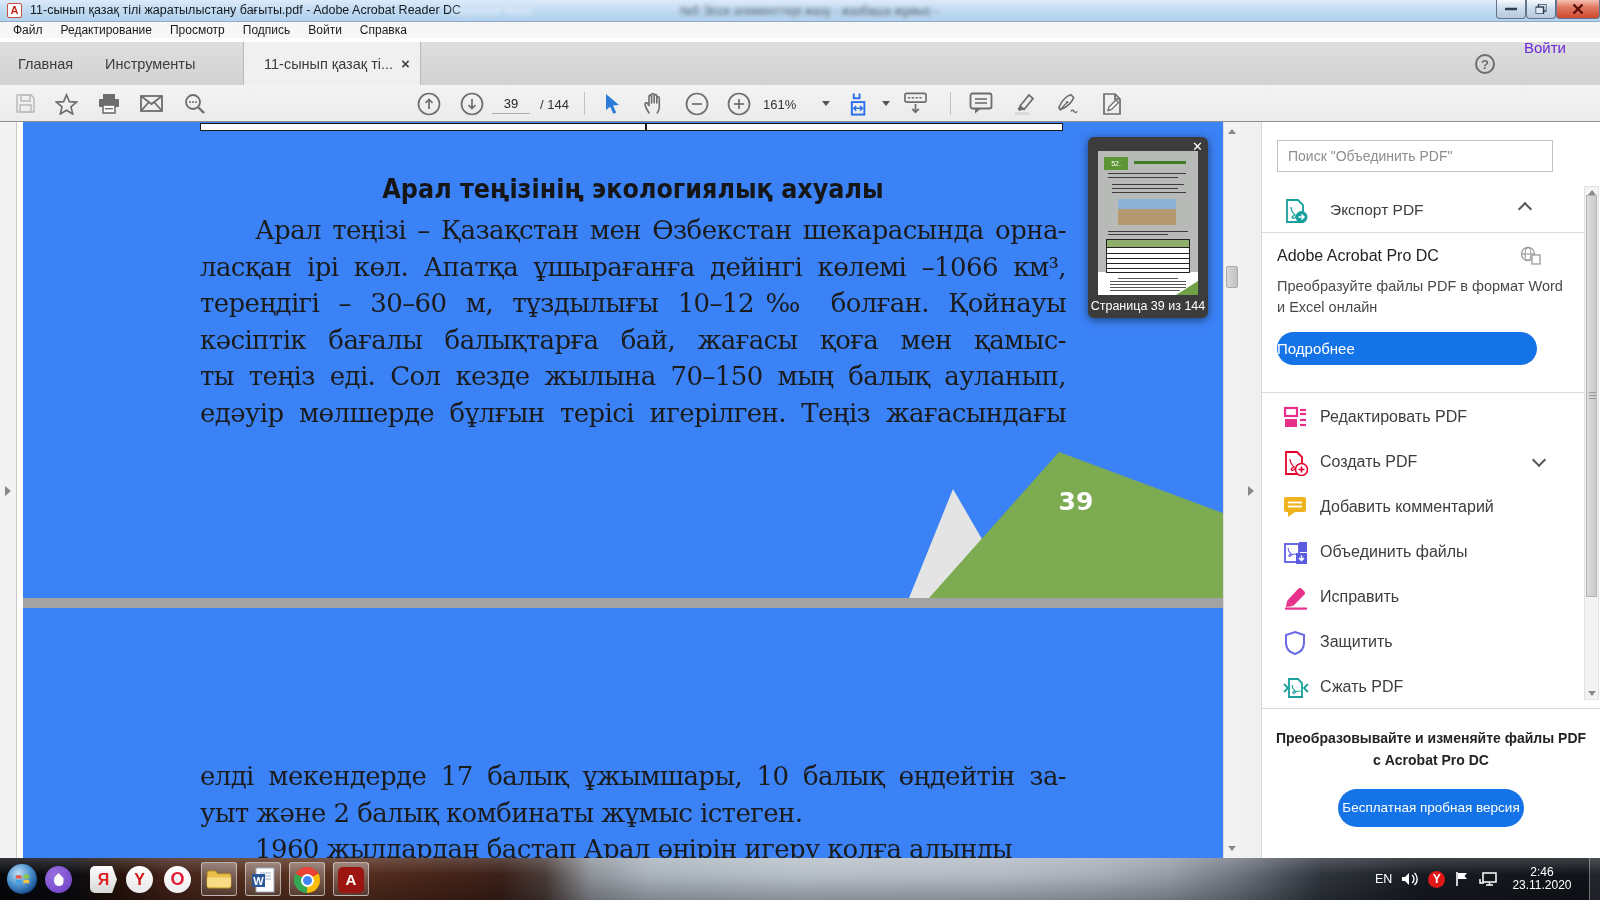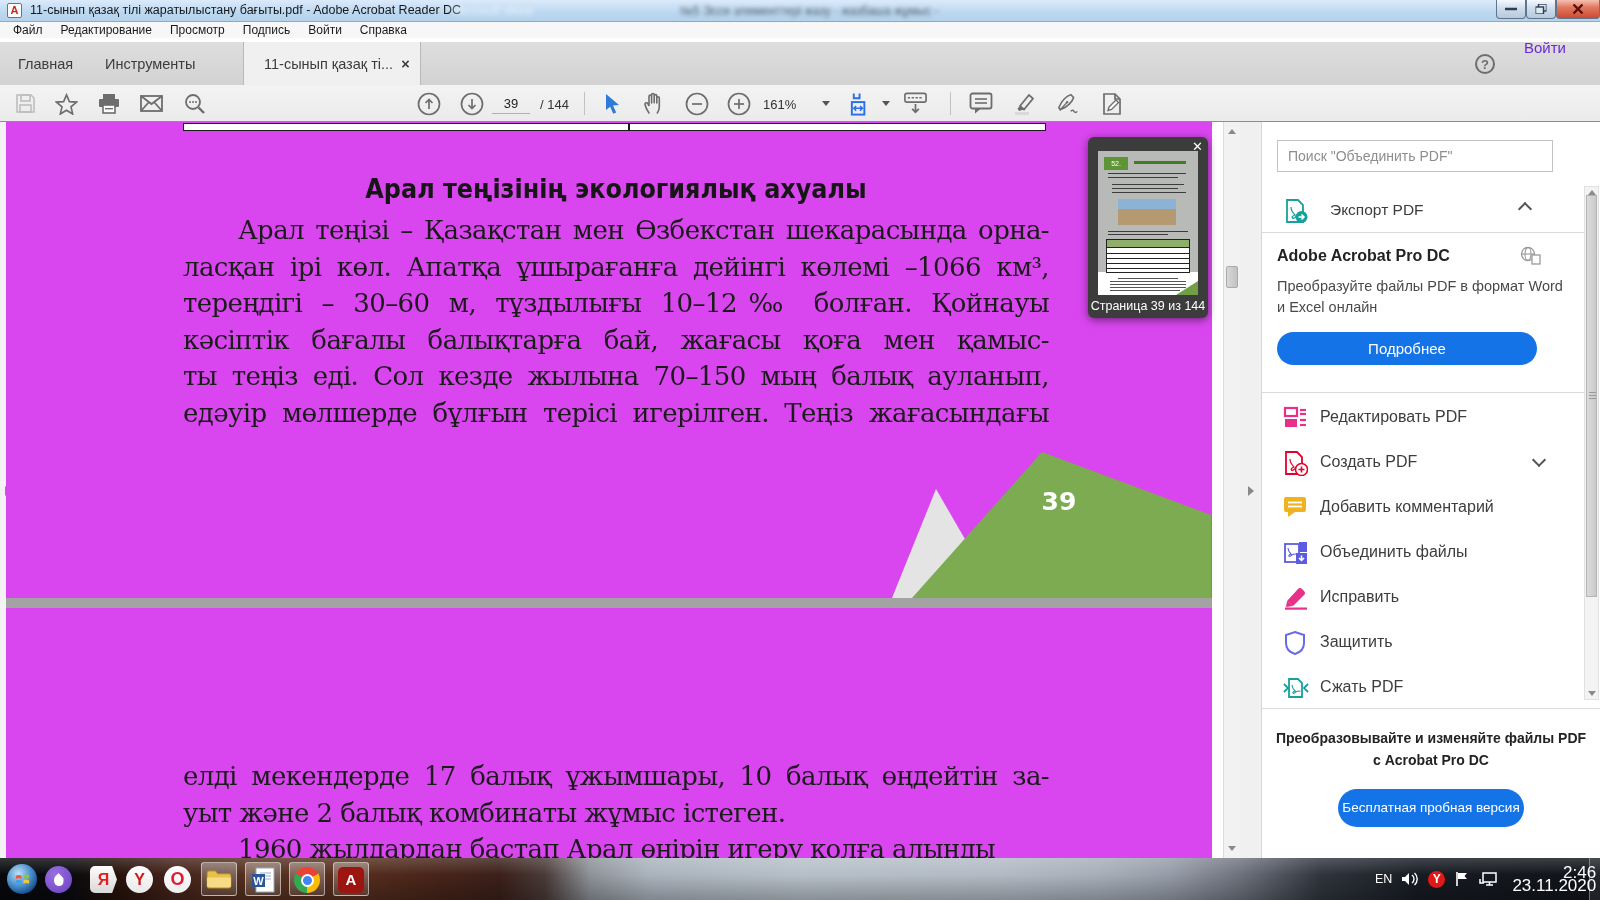--- a/index.html
+++ b/index.html
@@ -36,21 +36,21 @@
 .ti{top:6px;width:25px;height:25px;display:flex;align-items:center;justify-content:center}
 .tsep{top:7px;width:1px;height:23px;background:#c2c2c2}
 #page-input{left:492px;top:9px;width:38px;height:20px;border:none;border-bottom:1px solid #b0b0b0;background:transparent;text-align:center;font-size:13px;color:#222;font-family:"Liberation Sans",sans-serif}
 #page-total{left:540px;top:12px;font-size:13px;color:#333}
 #zoom-level{left:763px;top:12px;font-size:13px;color:#333}
 .caret{width:0;height:0;border-left:4px solid transparent;border-right:4px solid transparent;border-top:5px solid #555}
 
 #content{top:122px;left:0;width:1600px;height:736px;background:#fff}
 #left-strip{left:0;top:0;width:17px;height:736px;background:#f3f3f3;border-right:1px solid #ccc}
 #left-expand{left:5px;top:364px;width:0;height:0;border-top:5px solid transparent;border-bottom:5px solid transparent;border-left:6px solid #888}
-#docarea{left:6px;top:0;width:1206px;height:736px;background:#d946ef;overflow:hidden}
+#docarea{left:23px;top:0;width:1206px;height:736px;background:#3b82f6;overflow:hidden}
 
 #tablebit{left:177px;top:1px;width:863px;height:8px;border:1.5px solid #1a1a1a;background:#fff}
 #tablebit .mid{position:absolute;left:444px;top:0;width:1.5px;height:100%;background:#1a1a1a}
 
 #doc-title{left:177px;top:52px;width:866px;text-align:center;font-family:"DejaVu Sans",sans-serif;font-weight:bold;font-size:26px;color:#161616;transform:scaleX(0.92)}
 #para1{left:177px;top:90px;width:866px;font-family:"DejaVu Serif","Liberation Serif",serif;font-size:26px;color:#1b1b1b;letter-spacing:-0.6px}
 .dline{height:36.5px;line-height:36.5px;text-align:justify;text-align-last:justify;white-space:nowrap}
 .dline.first{padding-left:55px}
 .dline.last{text-align-last:left}
 #para2{left:177px;top:636px;width:866px;font-family:"DejaVu Serif","Liberation Serif",serif;font-size:26px;color:#1b1b1b;letter-spacing:-0.6px}
@@ -75,24 +75,24 @@
 .side-sep{left:0;width:322px;height:1px;background:#dcdcdc}
 .srow-label{font-size:15.5px;color:#3d3d3d}
 #export-row{left:0;top:68px;width:322px;height:42px}
 #export-icon{position:absolute;left:21px;top:8px}
 #export-label{position:absolute;left:68px;top:11px}
 #export-chevron{position:absolute;left:258px;top:14px}
 .chev{width:10px;height:10px;border-right:2.2px solid #555;border-bottom:2.2px solid #555}
 .chev.up{transform:rotate(-135deg)}
 .chev.down{transform:rotate(45deg)}
 #pro-block{left:0;top:112px;width:322px}
-#pro-title{position:absolute;left:15px;top:13px;font-size:16px;font-weight:bold;color:#232323}
+#pro-title{position:absolute;left:15px;top:13px;font-size:16px;font-weight:normal;color:#232323}
 #pro-lang-icon{position:absolute;left:258px;top:12px;color:#9a9a9a}
 #pro-desc{position:absolute;left:15px;top:42px;width:296px;font-size:14.5px;line-height:21px;color:#4a4a4a}
-#details-btn{position:absolute;left:15px;top:98px;width:260px;height:33px;border-radius:17px;background:#1473e6;color:#fff;font-size:15px;text-align:center;line-height:33px}
+#details-btn{position:absolute;left:15px;top:98px;width:260px;height:33px;border-radius:17px;background:#1473e6;color:#fff;font-size:15px;line-height:33px}
 .item-row{left:0;width:322px;height:45px}
 .item-row .icon{position:absolute;left:21px;top:10px}
 .item-row .lbl{position:absolute;left:58px;top:13px;font-size:16px;color:#3d3d3d}
 #promo{left:0;top:605px;width:338px;text-align:center}
 #promo-l1,#promo-l2{font-size:14px;font-weight:bold;color:#232323;line-height:22px;white-space:nowrap}
 #trial-btn{position:absolute;left:76px;top:62px;width:186px;height:38px;border-radius:19px;background:#1473e6;color:#fff;font-size:13.5px;text-align:center;line-height:38px}
 
 #side-scroll{left:322px;top:64px;width:15px;height:514px;background:#f3f3f3;border:1px solid #e2e2e2}
 #side-scroll .thumb{position:absolute;left:1px;top:8px;width:11px;height:402px;background:linear-gradient(90deg,#dcdcdc,#c9c9c9);border:1px solid #b4b4b4}
 .grip{position:absolute;left:2px;width:7px;height:1px;background:#9a9a9a}
@@ -110,21 +110,21 @@
 #thumb-table .r{position:absolute;left:0;width:100%;height:1px;background:#222}
 #thumb-tri{position:absolute;right:0;bottom:0;width:22px;height:14px;background:#6fa046;clip-path:polygon(100% 0,0 100%,100% 100%)}
 #popup-caption{position:absolute;left:0;bottom:5px;width:100%;text-align:center;color:#fff;font-size:12.5px}
 
 #taskbar{top:858px;left:0;width:1600px;height:42px;z-index:90;background:linear-gradient(90deg,#07080c 0,#0a0b10 70px,#241109 115px,#43221a 170px,#55301f 250px,#572e1f 350px,#472419 440px,#3b2019 500px,#4a3b38 545px,#8d9299 590px,#aab3bd 650px,#b6bfc8 800px,#b2bac4 1000px,#a6aeb9 1100px,#959ca7 1170px,#6d737e 1240px,#30353e 1320px,#171b22 1420px,#101319 100%)}
 #taskbar::before{content:"";position:absolute;left:0;top:0;width:100%;height:100%;background:linear-gradient(rgba(255,255,255,.18),rgba(255,255,255,0) 40%,rgba(0,0,0,.25))}
 .tbicon{top:8px;width:27px;height:27px;border-radius:5px;display:flex;align-items:center;justify-content:center;font-weight:bold}
 .appframe{top:4px;width:36px;height:34px;border:1px solid rgba(255,255,255,.5);border-radius:3px;background:linear-gradient(rgba(255,255,255,.34),rgba(255,255,255,.1))}
 #tray{top:0;height:42px;left:1375px;display:flex;align-items:center;gap:9px;color:#fff}
 #tray-lang{font-size:12.5px}
-#clock{display:flex;flex-direction:column;align-items:flex-end;font-size:17px;line-height:13px;margin-left:4px}
+#clock{display:flex;flex-direction:column;align-items:center;font-size:12px;line-height:13px;margin-left:4px}
 #show-desktop{left:1589px;top:0;width:11px;height:42px;background:rgba(255,255,255,.08);border-left:1px solid rgba(255,255,255,.35)}
 svg{display:block}
 </style>
 </head>
 <body>
 
 <div class="abs" id="titlebar">
   <div class="abs" id="app-icon">A</div>
   <div class="abs" id="title-text">11-сынып қазақ тілі жаратылыстану бағыты.pdf - Adobe Acrobat Reader DC</div>
   <div class="abs bgwin" id="bgwin1">Microsoft Word</div>

